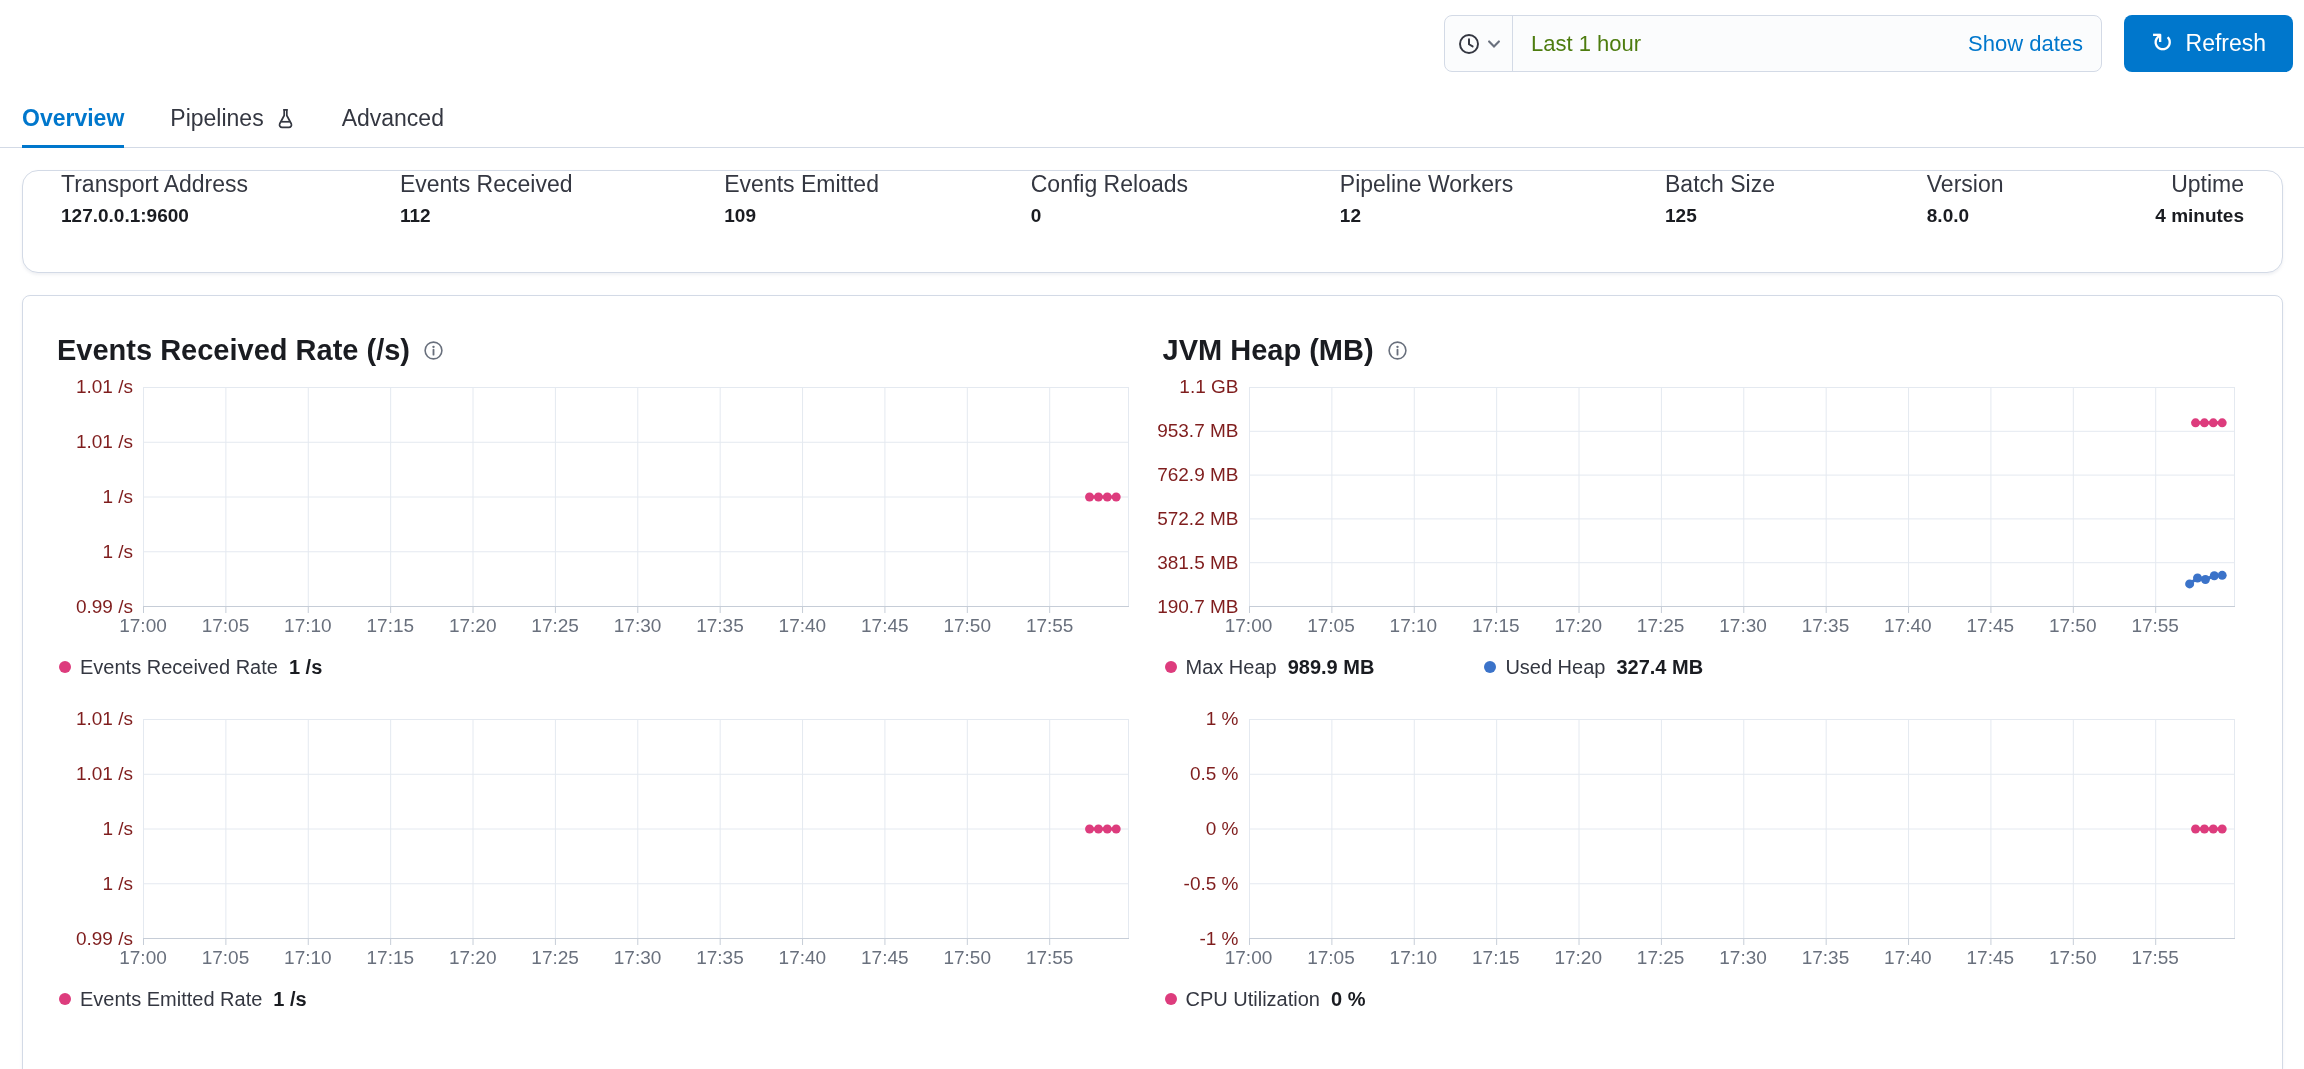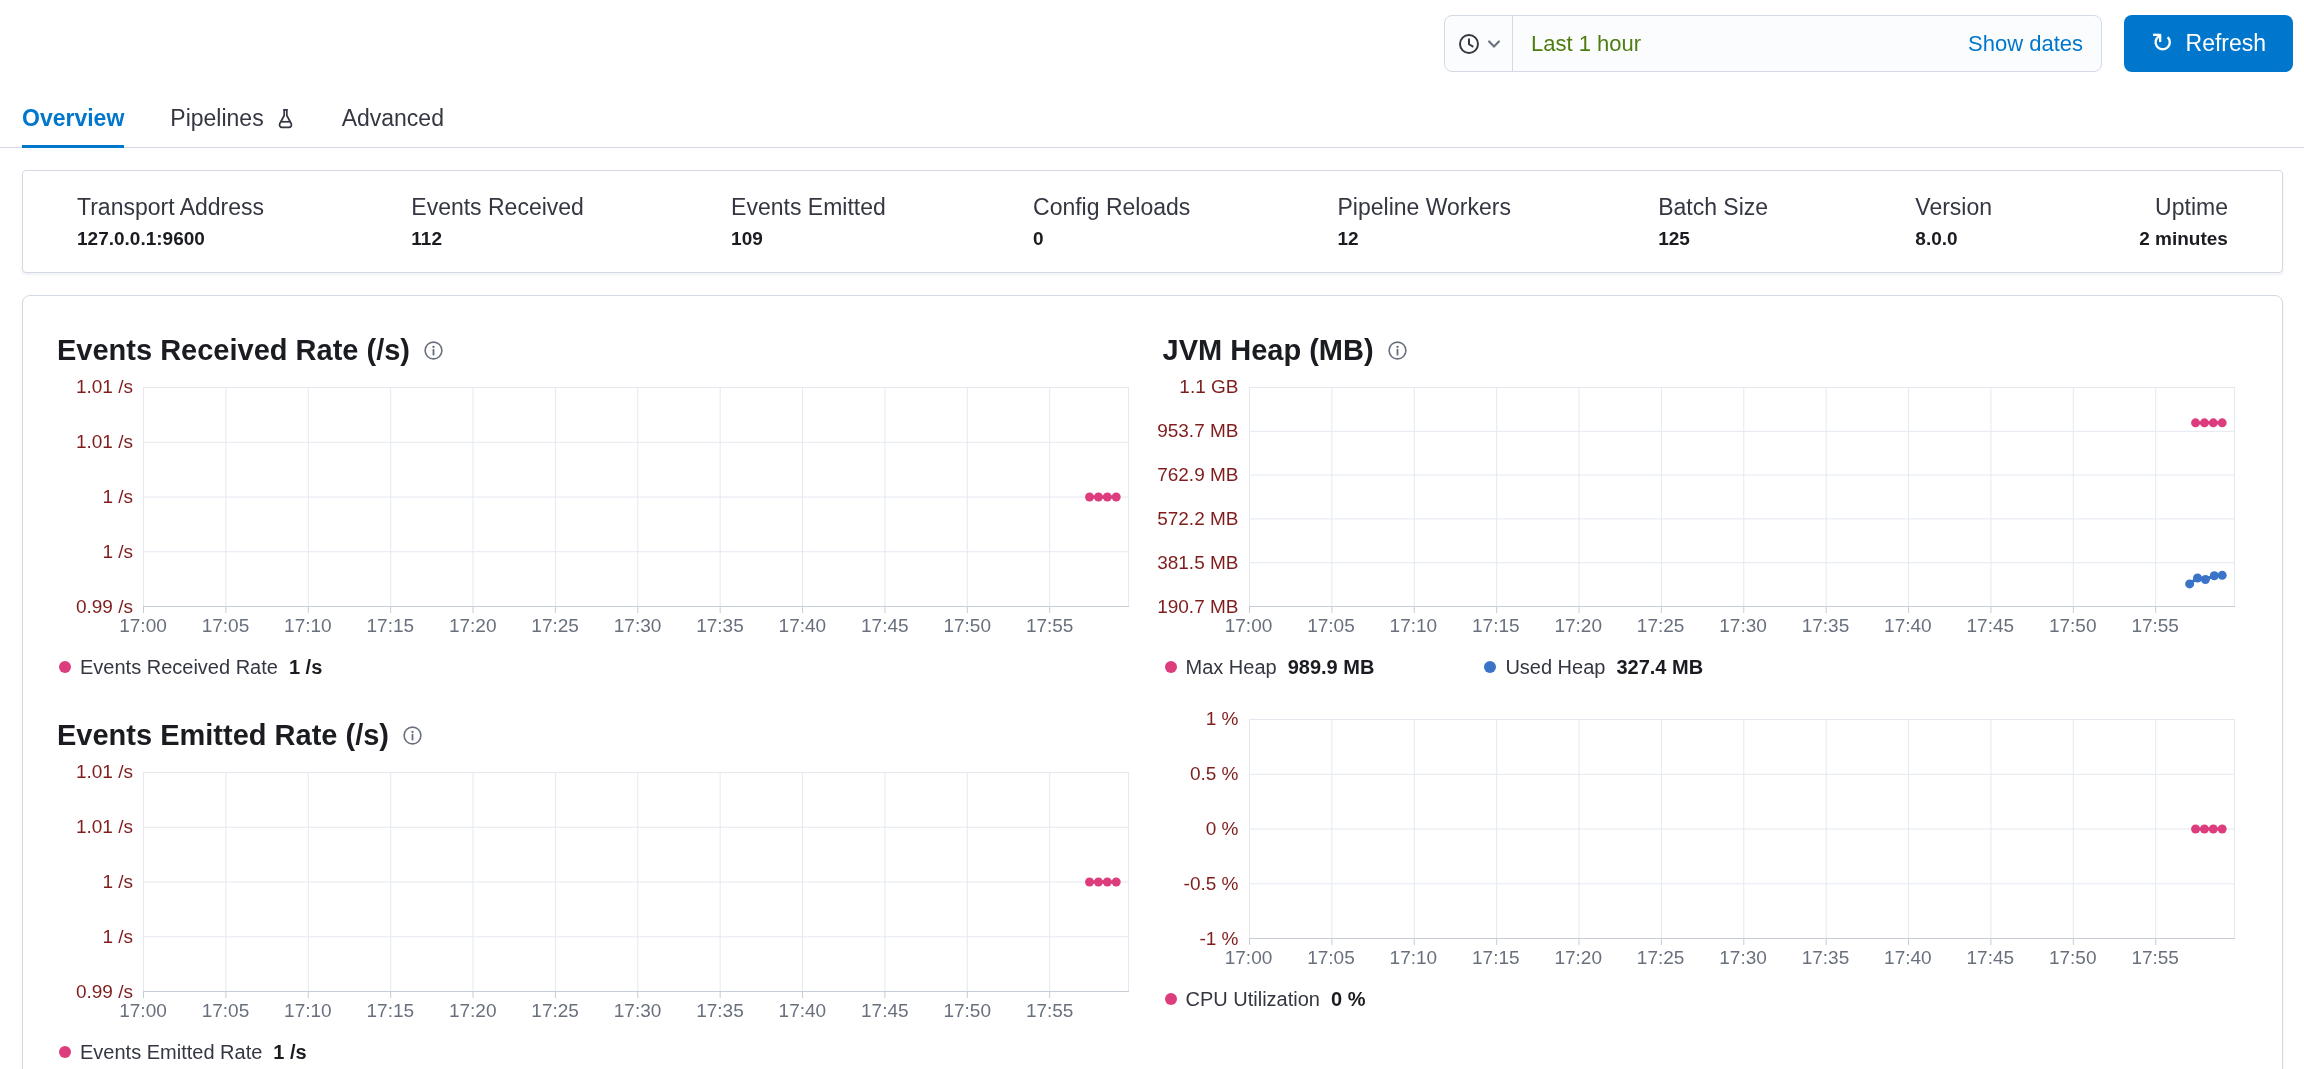--- a/index.html
+++ b/index.html
@@ -32,23 +32,23 @@
   
   .tabs { display:flex; gap:46px; padding-left:22px; margin-top:20px; border-bottom:1px solid #d3dae6; }
   .tab {
     display:flex; align-items:center; gap:11px; height:56px; font-size:23px; color:#343741;
     cursor:pointer; border-bottom:3px solid transparent; margin-bottom:-1px;
   }
   .tab.active { color:#0077cc; border-bottom-color:#0077cc; font-weight:600; }
 
   
   .summary-panel {
-    display:flex; justify-content:space-between; align-items:center;
-    margin:22px 21px 0 22px; height:103px; padding:0 54px;
-    border:1px solid #d3dae6; border-radius:4px; background:#fff;
+    display:flex; justify-content:space-between; align-items:flex-start;
+    margin:22px 21px 0 22px; height:103px; padding:0 38px;
+    border:1px solid #d3dae6; border-radius:16px; background:#fff;
     box-shadow:0 2px 3px rgba(152,162,179,0.15);
   }
   .summary-item { display:flex; flex-direction:column; gap:7px; }
   .summary-item:last-child { align-items:flex-end; }
   .s-label { font-size:23px; color:#343741; }
   .s-value { font-size:19px; font-weight:700; color:#1a1c21; }
 
   
   .charts-panel {
     margin:22px 21px 0 22px; height:830px;
@@ -138,21 +138,21 @@
   <div class="summary-item">
     <div class="s-label">Batch Size</div>
     <div class="s-value">125</div>
   </div>
   <div class="summary-item">
     <div class="s-label">Version</div>
     <div class="s-value">8.0.0</div>
   </div>
   <div class="summary-item">
     <div class="s-label">Uptime</div>
-    <div class="s-value">2 minutes</div>
+    <div class="s-value">4 minutes</div>
   </div>
 </div>
 
 <div class="charts-panel">
   <div class="charts-grid">
 
     <div class="chart">
       <div class="chart-title-row">
         <h2 class="chart-title">Events Received Rate (/s)</h2>
         <span class="info-icon">
@@ -325,30 +325,20 @@
           </div>
           <div class="legend-item">
             <span class="legend-dot" style="background: rgb(59, 115, 201);"></span>
             <span>Used Heap</span>
             <span class="legend-value">327.4 MB</span>
           </div>
         </div>
     </div>
 
     <div class="chart">
-      <div class="chart-title-row">
-        <h2 class="chart-title">Events Emitted Rate (/s)</h2>
-        <span class="info-icon">
-          <svg width="21" height="21" viewBox="0 0 16 16">
-              <circle cx="8" cy="8" r="6.4" fill="none" stroke="#69707d" stroke-width="1.2"></circle>
-              <circle cx="8" cy="5.2" r="0.9" fill="#69707d"></circle>
-              <path d="M8 7.4v3.8" stroke="#69707d" stroke-width="1.4" stroke-linecap="round"></path>
-            </svg>
-        </span>
-      </div>
       <div class="chart-body">
           <div class="y-axis">
             <div class="y-tick" style="top: 0%;">1.01 /s</div>
             <div class="y-tick" style="top: 25%;">1.01 /s</div>
             <div class="y-tick" style="top: 50%;">1 /s</div>
             <div class="y-tick" style="top: 75%;">1 /s</div>
             <div class="y-tick" style="top: 100%;">0.99 /s</div>
           </div>
           <div class="plot">
             <svg width="986" height="220">

